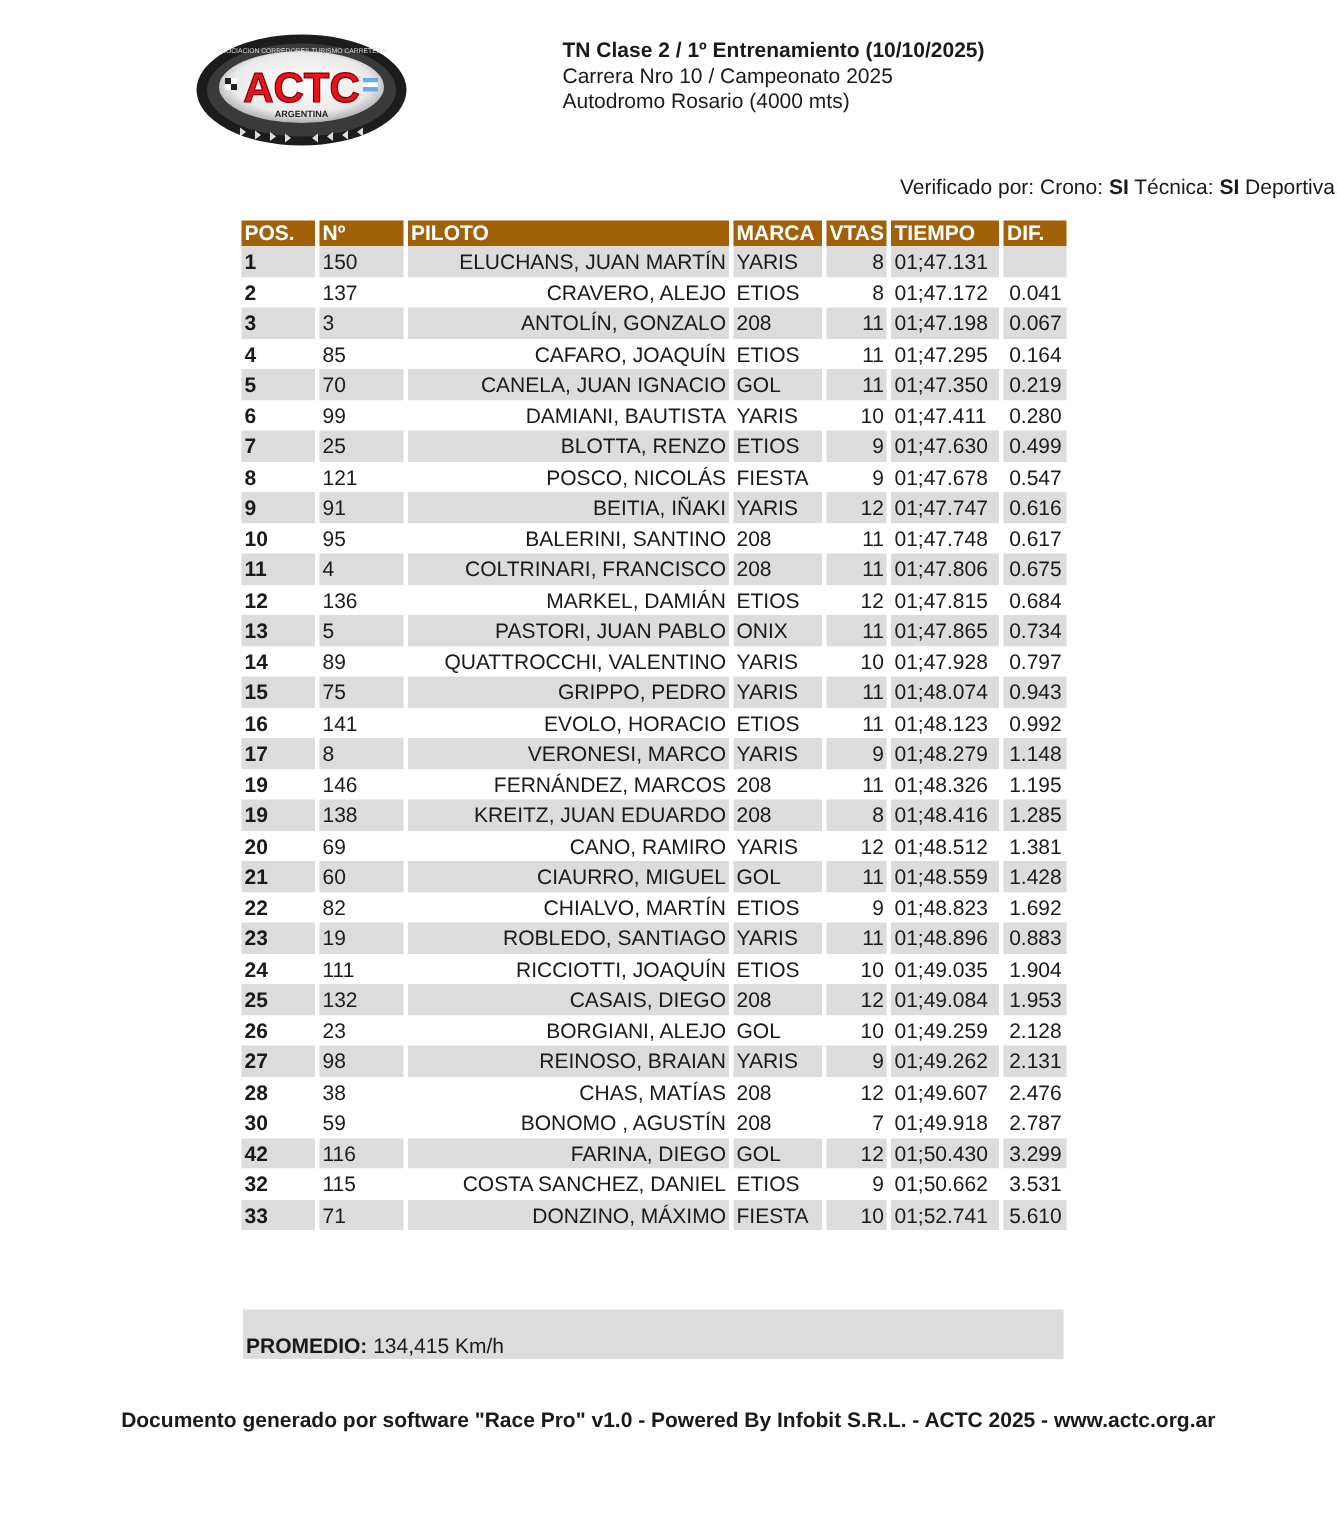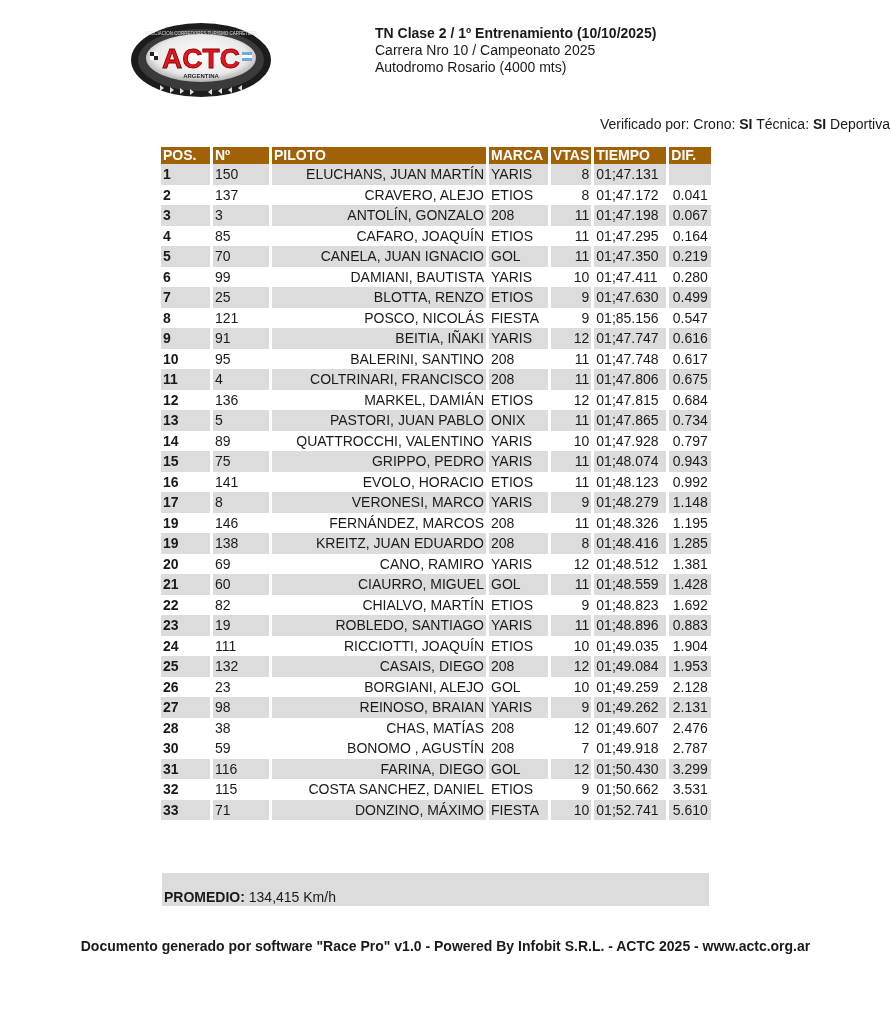--- a/index.html
+++ b/index.html
@@ -155,21 +155,21 @@
         <td class="c-vta">9</td>
         <td class="c-tie">01;47.630</td>
         <td class="c-dif">0.499</td>
       </tr>
       <tr class="even">
         <td class="c-pos">8</td>
         <td class="c-num">121</td>
         <td class="c-pil">POSCO, NICOLÁS</td>
         <td class="c-mar">FIESTA</td>
         <td class="c-vta">9</td>
-        <td class="c-tie">01;85.156</td>
+        <td class="c-tie">01;47.678</td>
         <td class="c-dif">0.547</td>
       </tr>
       <tr class="odd">
         <td class="c-pos">9</td>
         <td class="c-num">91</td>
         <td class="c-pil">BEITIA, IÑAKI</td>
         <td class="c-mar">YARIS</td>
         <td class="c-vta">12</td>
         <td class="c-tie">01;47.747</td>
         <td class="c-dif">0.616</td>
@@ -348,21 +348,21 @@
       <tr class="even">
         <td class="c-pos">30</td>
         <td class="c-num">59</td>
         <td class="c-pil">BONOMO , AGUSTÍN</td>
         <td class="c-mar">208</td>
         <td class="c-vta">7</td>
         <td class="c-tie">01;49.918</td>
         <td class="c-dif">2.787</td>
       </tr>
       <tr class="odd">
-        <td class="c-pos">31</td>
+        <td class="c-pos">42</td>
         <td class="c-num">116</td>
         <td class="c-pil">FARINA, DIEGO</td>
         <td class="c-mar">GOL</td>
         <td class="c-vta">12</td>
         <td class="c-tie">01;50.430</td>
         <td class="c-dif">3.299</td>
       </tr>
       <tr class="even">
         <td class="c-pos">32</td>
         <td class="c-num">115</td>

